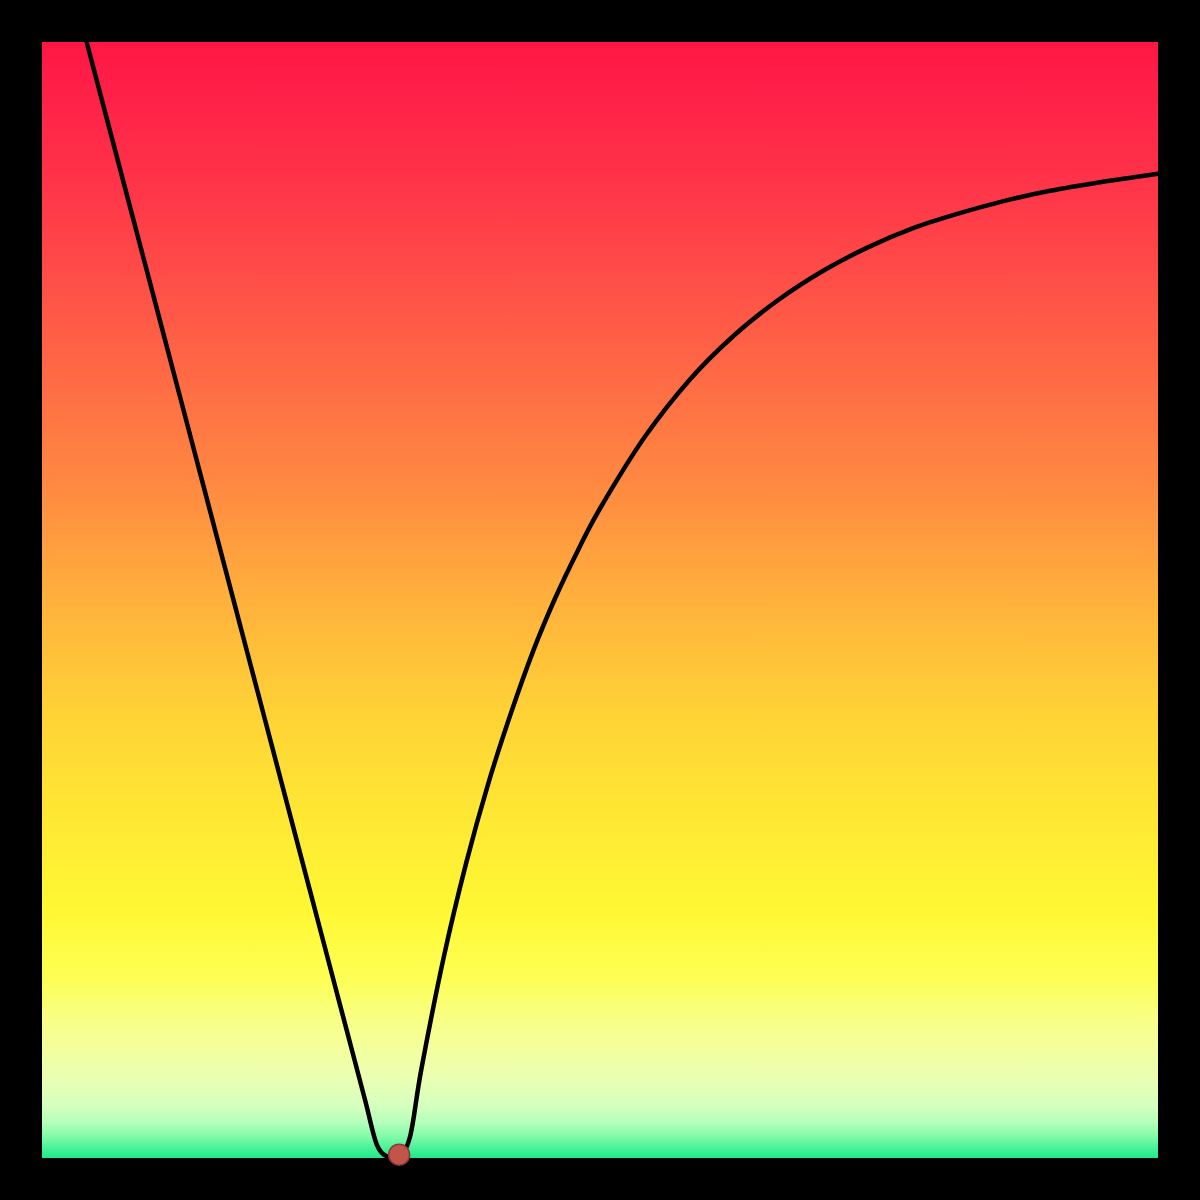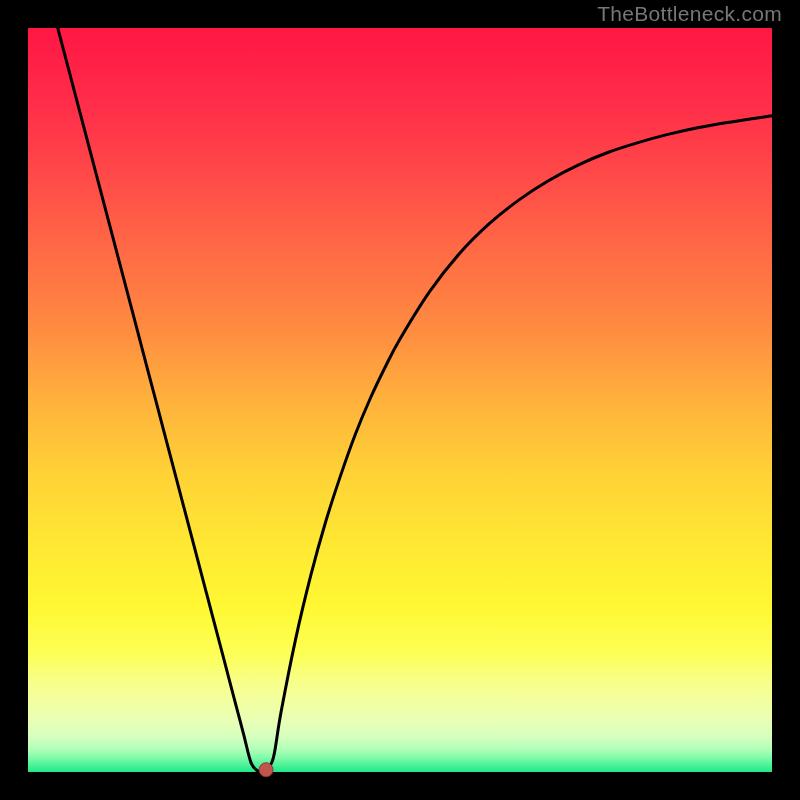--- a/index.html
+++ b/index.html
@@ -32,21 +32,20 @@
     left: 0;
     top: 0;
     width: 800px;
     height: 800px;
   }
 </style>
 </head>
 <body>
 
 <div class="stage">
-  <div class="watermark">TheBottleneck.com</div>
 
   <svg class="plot" viewBox="0 0 800 800" preserveAspectRatio="none">
     <defs>
       <linearGradient id="bg-grad" x1="0" y1="0" x2="0" y2="1">
           <stop offset="0.00%" stop-color="#ff1744"></stop>
           <stop offset="4.00%" stop-color="#ff1f47"></stop>
           <stop offset="12.00%" stop-color="#ff3249"></stop>
           <stop offset="20.00%" stop-color="#ff4a48"></stop>
           <stop offset="30.00%" stop-color="#ff6a45"></stop>
           <stop offset="40.00%" stop-color="#ff8a41"></stop>

